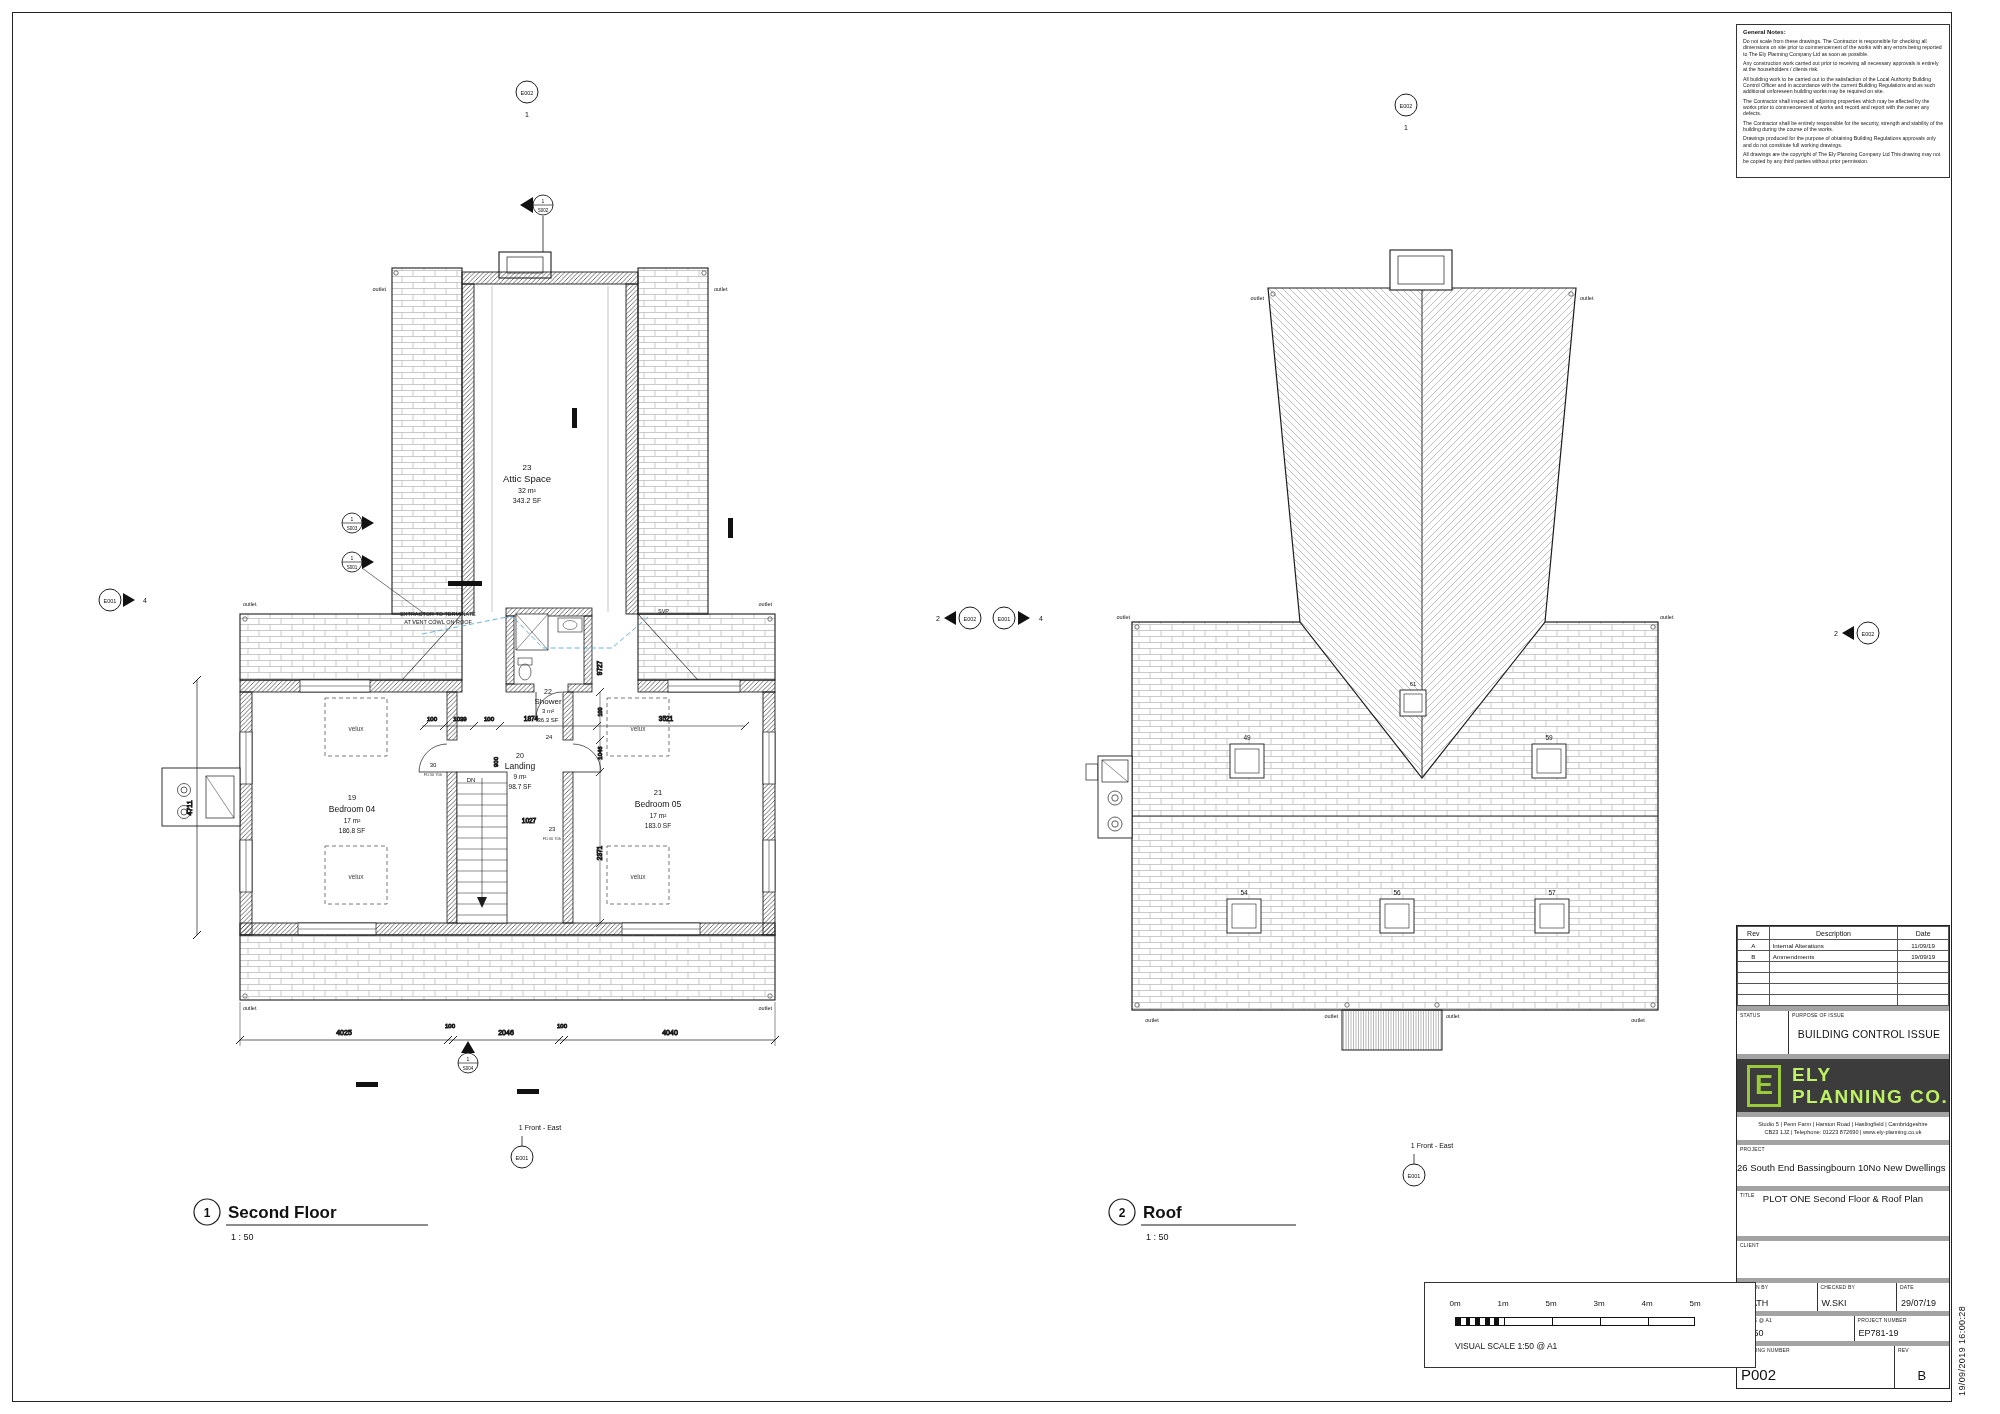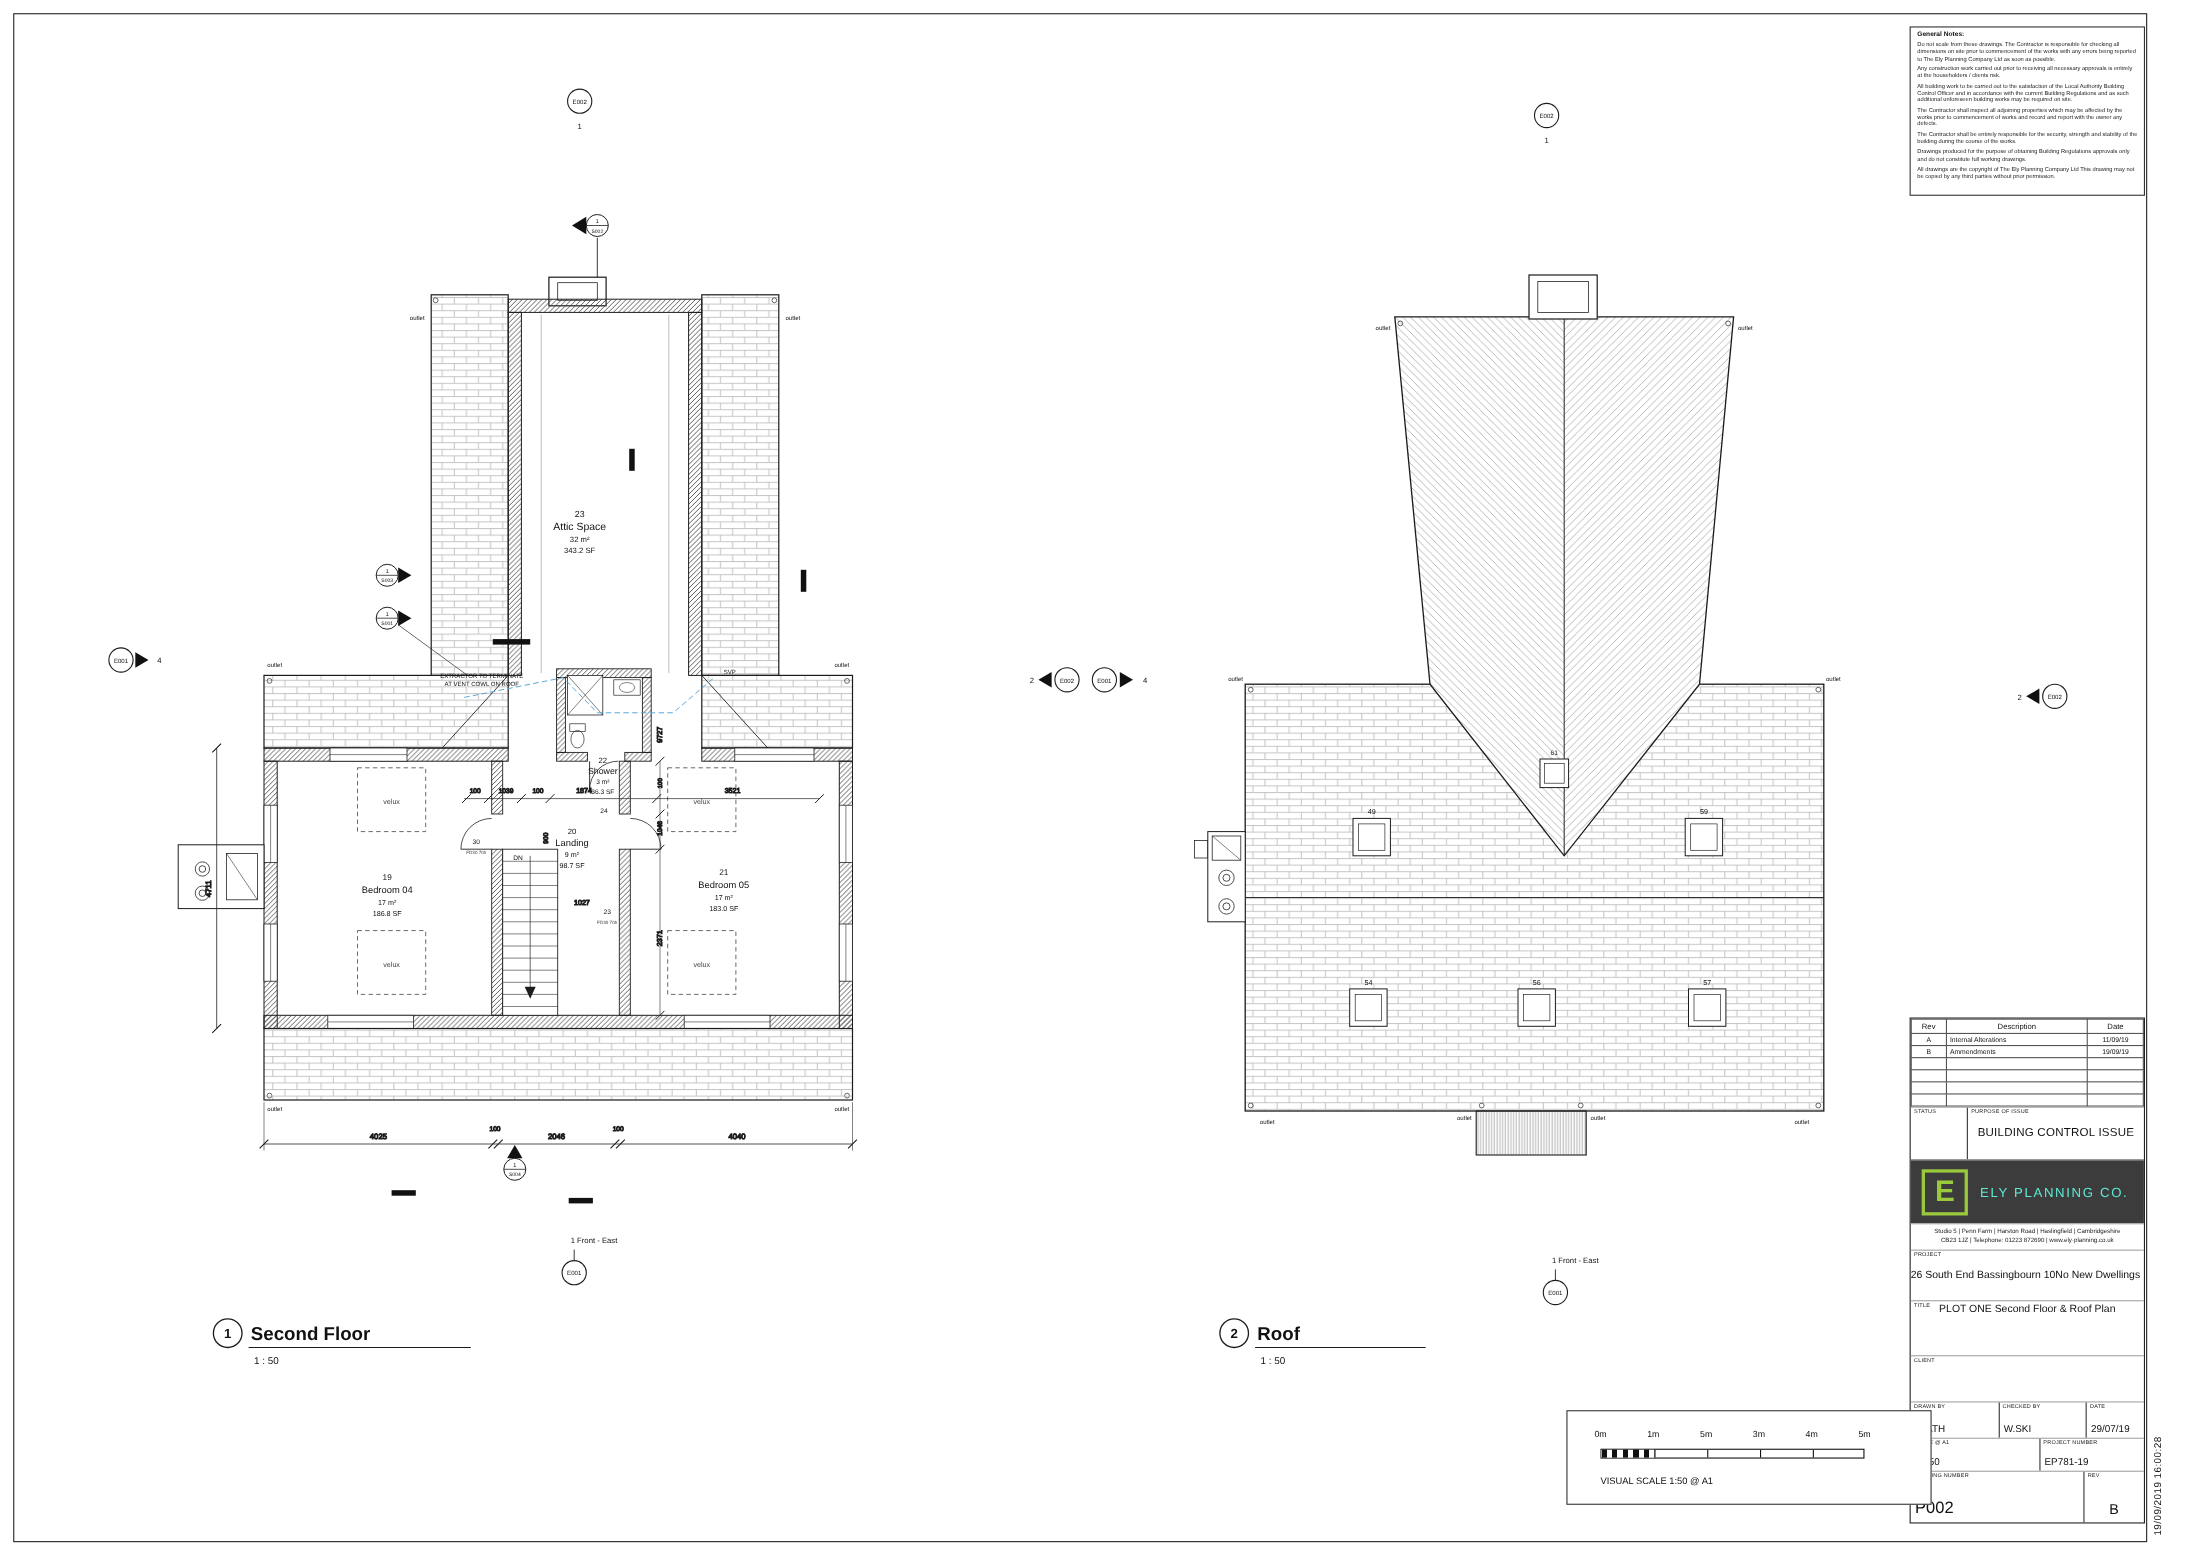--- a/index.html
+++ b/index.html
@@ -12,34 +12,34 @@
 .t42{font-size:4.2px}.t46{font-size:4.6px}.t5{font-size:5px}.t55{font-size:5.5px}.t6{font-size:6px}
 .t65{font-size:6.5px}.t7{font-size:7px}.t75{font-size:7.5px}.t8{font-size:8px}.t85{font-size:8.5px}
 .t9{font-size:9px}.t95{font-size:9.5px}.t12{font-size:12px}.t17{font-size:17px}
 .b{font-weight:bold}.gry{fill:#444}
 
 .notes{position:absolute;left:1736px;top:24px;width:214px;height:154px;border:1px solid #333;padding:4px 6px;overflow:hidden;background:#fff}
 .notes .nt{font-size:6px;font-weight:bold;margin-bottom:3px}
 .notes p{font-size:5.2px;line-height:1.22;margin-bottom:3px;color:#222}
 
 .tblock{position:absolute;left:1736px;top:925px;width:214px;border:1px solid #222;background:#fff}
-.tblock .row{position:relative;border-top:1px solid #a3a3a3}
+.tblock .row{position:relative;border-top:5px solid #a3a3a3}
 .tblock .row:first-child{border-top:none}
 table.rev{width:100%;border-collapse:collapse}
 table.rev th{font-size:7px;font-weight:normal;border:0.8px solid #555;height:13px}
 table.rev td{font-size:6.2px;border:0.8px solid #555;height:11px;padding:0 3px;text-align:center}
 table.rev td.desc{text-align:left}
 .lbl{position:absolute;top:1px;left:3px;font-size:5px;color:#222;letter-spacing:.2px}
 .statusrow{height:48px;display:flex}
 .statusrow .sl{width:52px;border-right:1px solid #333;position:relative}
 .statusrow .sr{flex:1;position:relative}
 .statusrow .sv{margin-top:17px;text-align:center;font-size:10.5px;letter-spacing:.2px}
 .logorow{height:58px;background:#3c3c3c;display:flex;align-items:center;padding-left:10px;gap:11px}
 .logosq{width:42px;height:42px;border:3px solid #9bc93c;display:flex;align-items:center;justify-content:center;font-size:27px;font-weight:bold;color:#9bc93c}
-.logotxt{color:#5eead4;font-size:12px;font-weight:normal;letter-spacing:1.5px}
+.logotxt{color:#bef264;font-size:19px;font-weight:bold;letter-spacing:1.5px}
 .addr{padding:3px 2px;text-align:center;font-size:5.6px;line-height:1.5;color:#222}
 .projrow{height:46px}.projrow .pv{margin-top:17px;text-align:left;font-size:9.5px}
 .titlerow{height:50px}.titlerow .pv{margin-top:2px;text-align:center;font-size:9.5px}
 .clientrow{height:42px}
 .cells{display:flex}
 .cells .c{position:relative;border-left:1px solid #333}
 .cells .c:first-child{border-left:none}
 .cells .cv{position:absolute;left:4px;bottom:3px;font-size:9px}
 .peoplerow{height:33px}.scalerow{height:30px}.dwgrow{height:47px}
 .dwgrow .cv{font-size:15px;font-weight:normal;bottom:5px}

